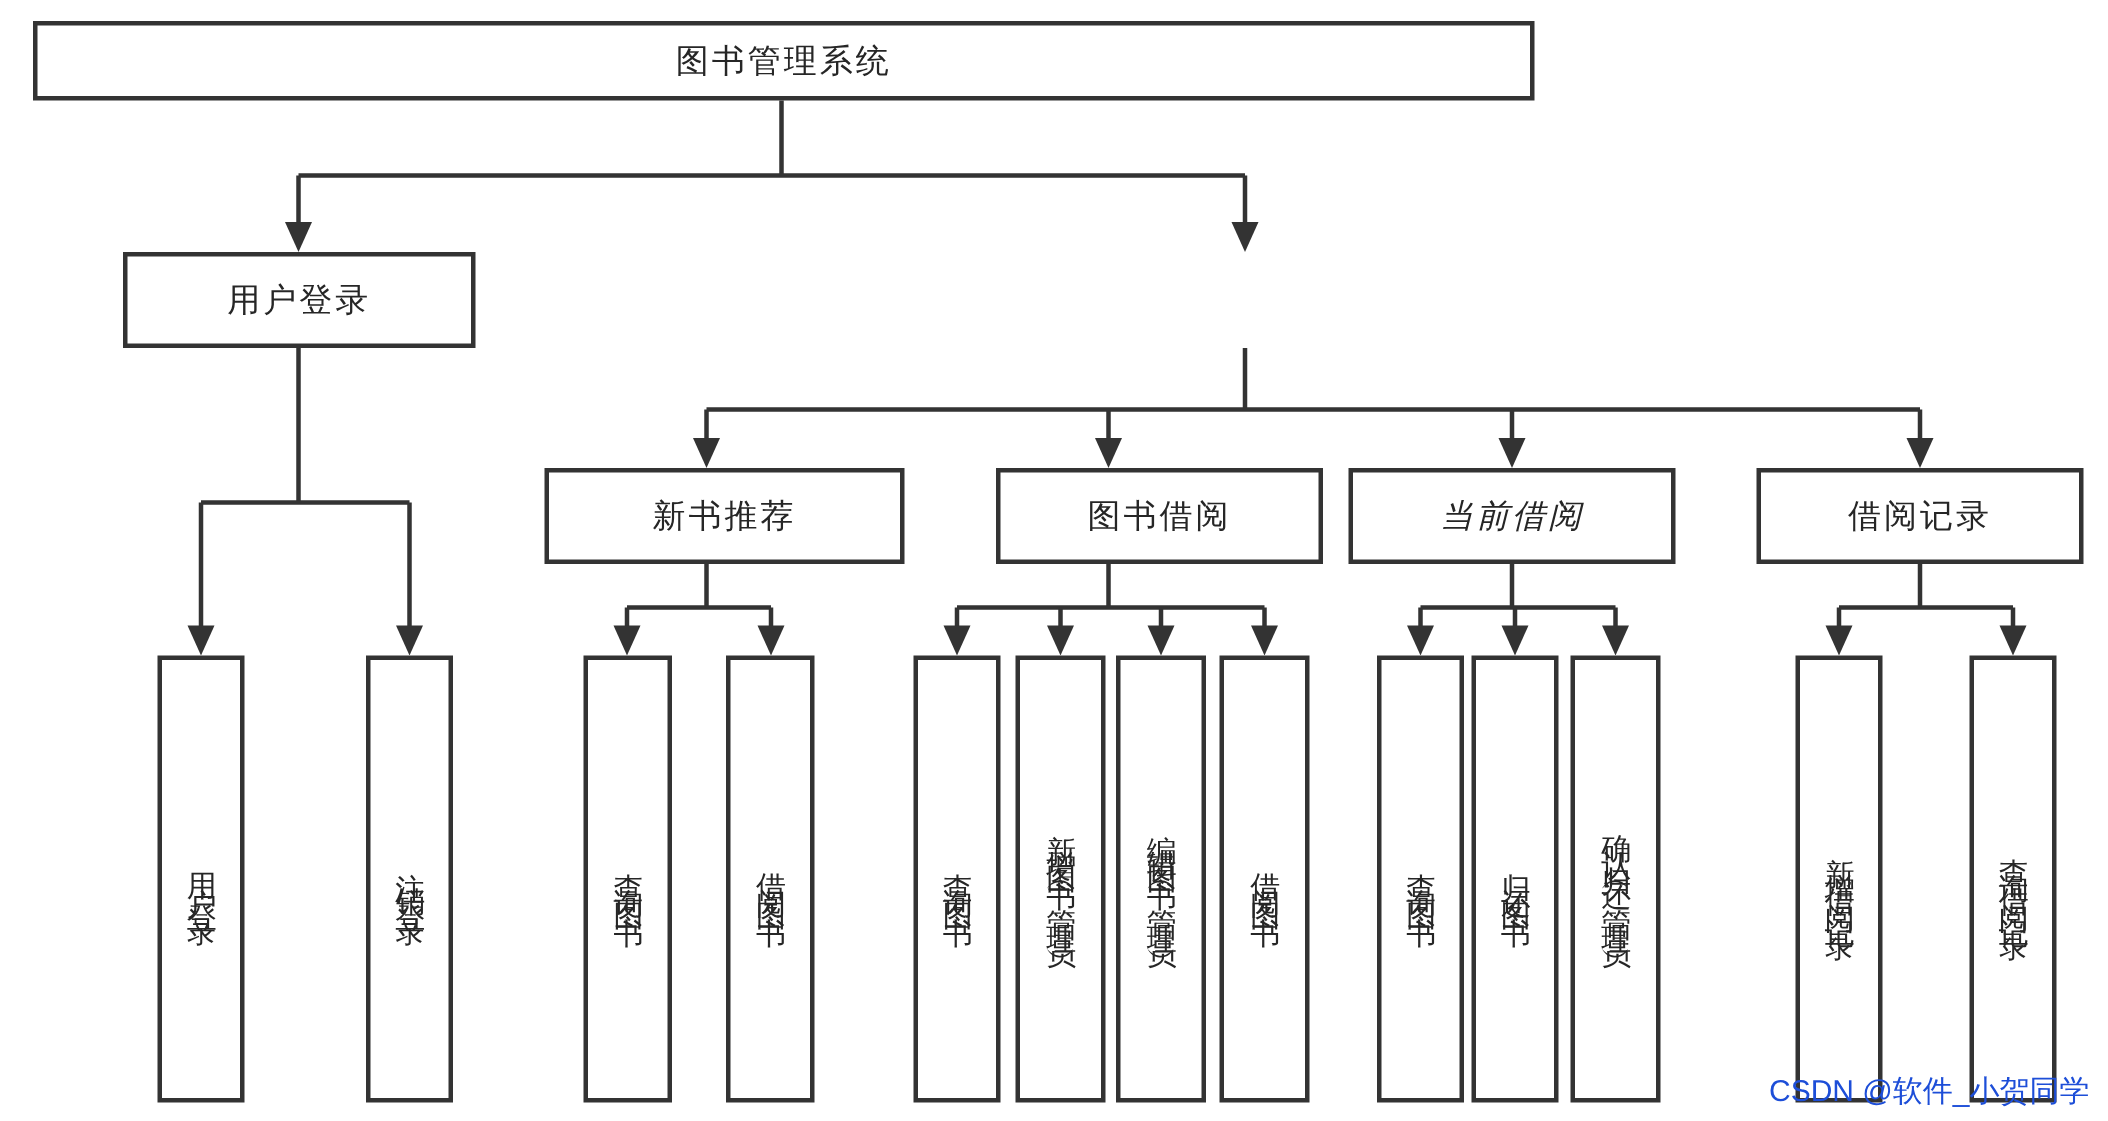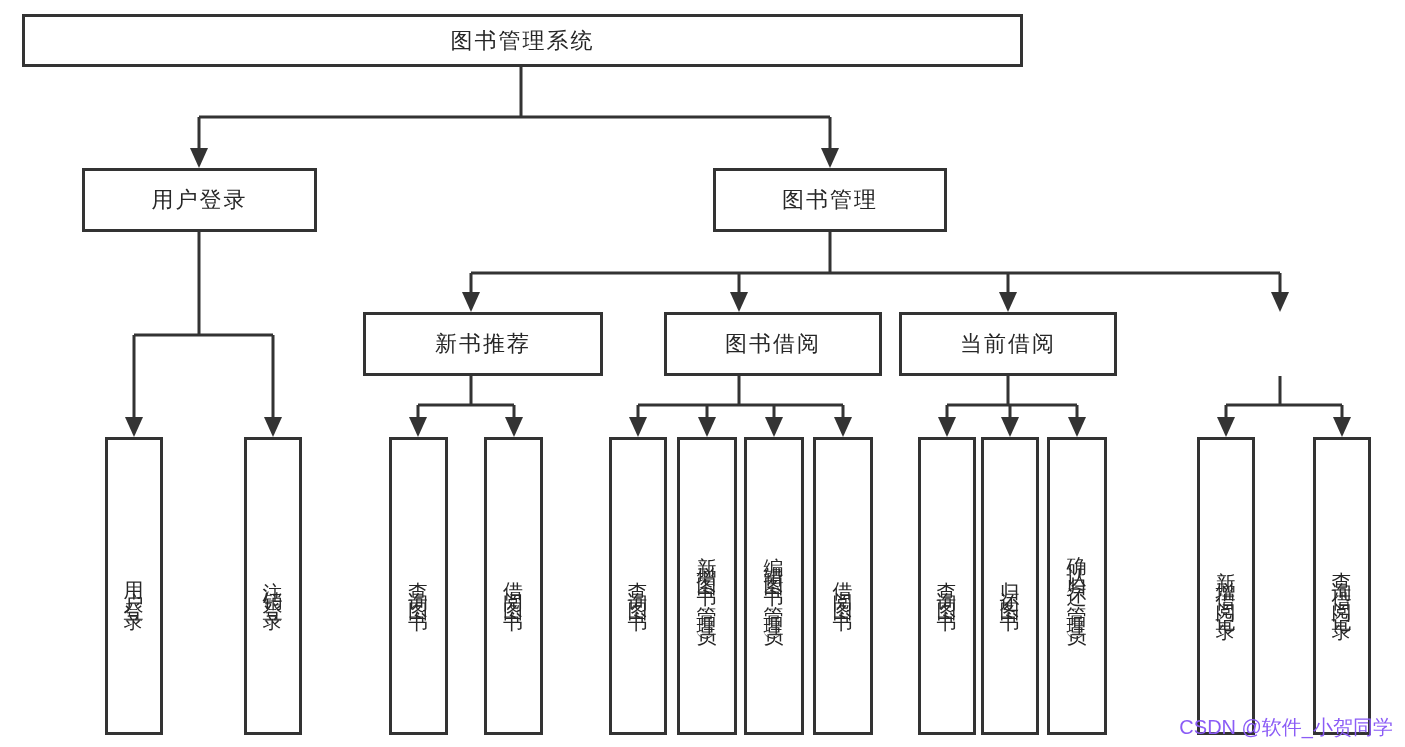--- a/index.html
+++ b/index.html
@@ -44,21 +44,21 @@
     font-size: 20px;
     letter-spacing: 10px;
     line-height: 1;
     white-space: nowrap;
   }
   .watermark {
     position: absolute;
     right: 12px;
     top: 714px;
     font-size: 20px;
-    color: #8b5cf6;
+    color: #1d4ed8;
     letter-spacing: 0px;
     white-space: nowrap;
   }
 </style>
 </head>
 <body>
 
 <div id="canvas">
 
   <svg class="connectors" viewBox="0 0 1405 747" xmlns="http://www.w3.org/2000/svg">
@@ -100,32 +100,32 @@
     </g>
   </svg>
 
   <div class="node h" style="left:22px; top:14px; width:1001px; height:53px;align-items:center;">
     <span>图书管理系统</span>
   </div>
 
   <div class="node h" style="left:82px; top:168px; width:235px; height:64px;">
     <span>用户登录</span>
   </div>
-  <div class="node h" style="left:713px; top:168px; width:234px; height:64px;">
-    <span>图书管理</span>
-  </div>
 
   <div class="node h" style="left:363px; top:312px; width:240px; height:64px;">
     <span>新书推荐</span>
   </div>
   <div class="node h" style="left:630px; top:312px; width:218px; height:64px;margin-left:34px;">
     <span>图书借阅</span>
   </div>
-  <div class="node h" style="left:899px; top:312px; width:218px; height:64px;">
+  <div class="node h" style="left:899px; top:312px; width:218px; height:64px;font-style:italic;">
     <span>当前借阅</span>
+  </div>
+  <div class="node h" style="left:1171px; top:312px; width:218px; height:64px;">
+    <span>借阅记录</span>
   </div>
 
   <div class="node v" style="left:105px; top:437px; width:58px; height:298px;">
     <span>用户登录</span>
   </div>
   <div class="node v" style="left:244px; top:437px; width:58px; height:298px;">
     <span>注销登录</span>
   </div>
 
   <div class="node v" style="left:389px; top:437px; width:59px; height:298px;">

